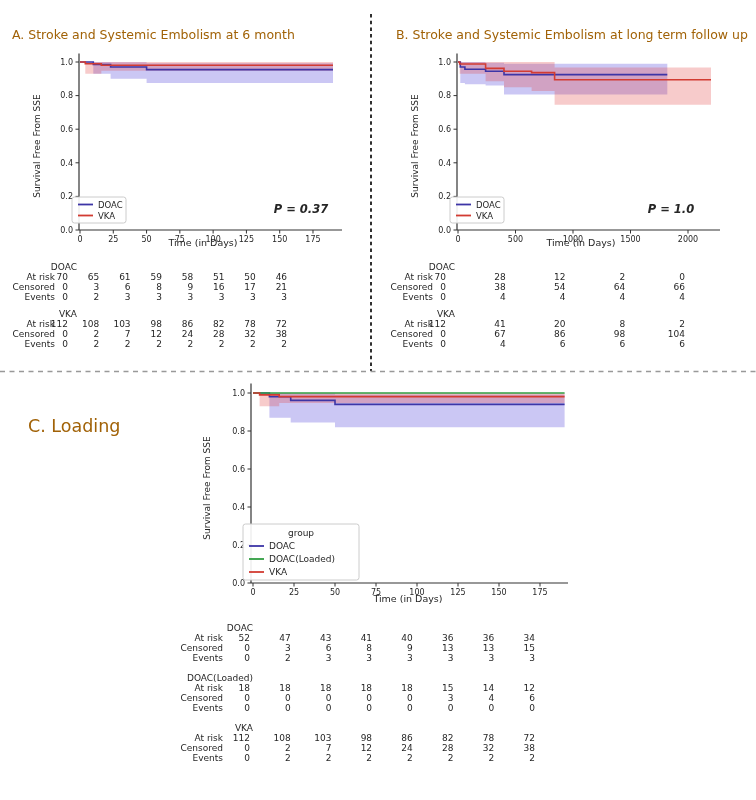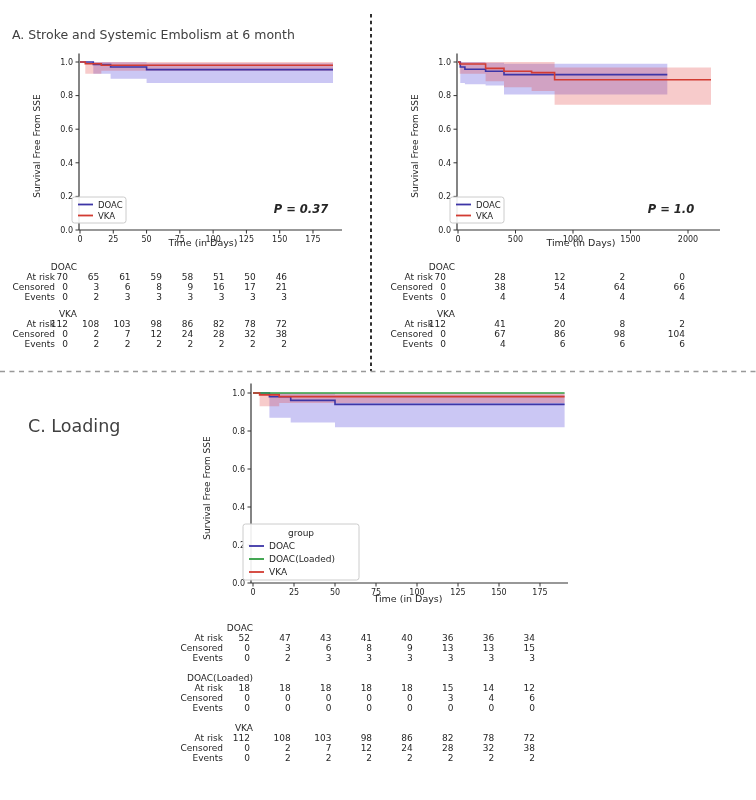--- a/index.html
+++ b/index.html
@@ -1,29 +1,30 @@
 <!DOCTYPE html>
 <html><head>
 <meta charset="utf-8">
 <style>
   html,body{margin:0;padding:0;background:#ffffff;}
   .figure{position:relative;width:756px;height:800px;background:#ffffff;overflow:hidden;
           font-family:"DejaVu Sans","Liberation Sans",sans-serif;}
-  .panel-title{position:absolute;color:#404040;white-space:nowrap;text-align:center;}
+  .panel-title{position:absolute;color:#a16207;white-space:nowrap;text-align:center;}
   #title-a{left:12px;top:27px;font-size:12.5px;}
   #title-b{left:396px;top:27px;font-size:12.5px;}
   #title-c{left:28px;top:384px;font-size:17.5px;margin-top:32px;}
   #plot-svg{position:absolute;left:0;top:0;}
   #plot-svg text{font-family:"DejaVu Sans","Liberation Sans",sans-serif;fill:#262626;}
 </style>
 </head>
 <body>
 
 <div class="figure">
   <div class="panel-title" id="title-a">A. Stroke and Systemic Embolism at 6 month</div>
+  <div class="panel-title" id="title-b">B. Stroke and Systemic Embolism at long term follow up</div>
   <div class="panel-title" id="title-c">C. Loading</div>
   <svg id="plot-svg" width="756" height="800">
       <line x1="371" y1="14" x2="371" y2="371" stroke="#1a1a1a" stroke-width="1.8" stroke-dasharray="3.5 3.2"></line>
       <line x1="0" y1="371.5" x2="756" y2="371.5" stroke="#999999" stroke-width="1.4" stroke-dasharray="5 4.5"></line>
       <line x1="79" y1="53.599999999999994" x2="79" y2="230" stroke="#333333" stroke-width="1.2"></line>
       <line x1="79" y1="230" x2="342" y2="230" stroke="#333333" stroke-width="1.2"></line>
       <line x1="75.5" y1="230" x2="79" y2="230" stroke="#333333" stroke-width="1"></line>
       <text x="73" y="232.8" font-size="8" text-anchor="end">0.0</text>
       <line x1="75.5" y1="196.4" x2="79" y2="196.4" stroke="#333333" stroke-width="1"></line>
       <text x="73" y="199.20000000000002" font-size="8" text-anchor="end">0.2</text>

